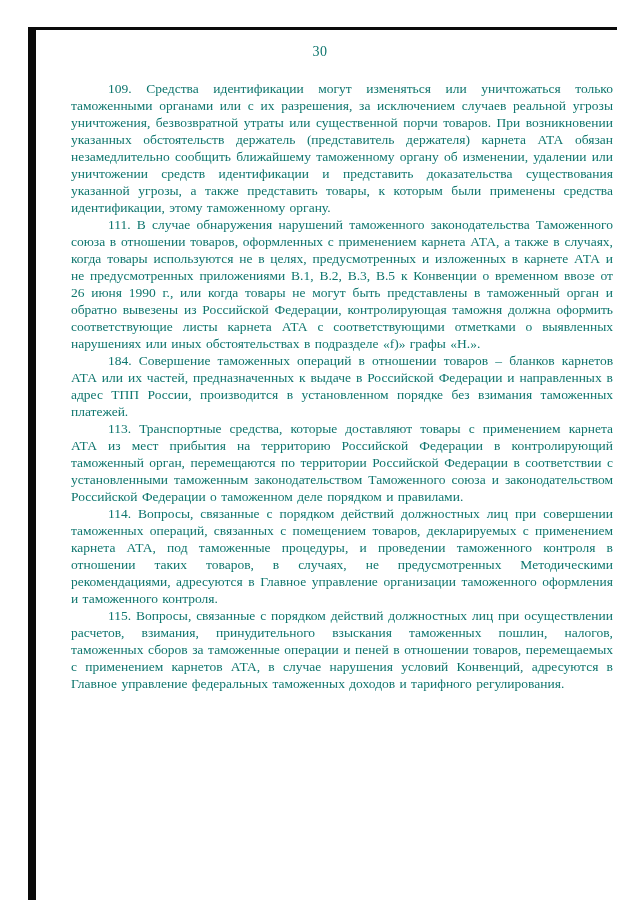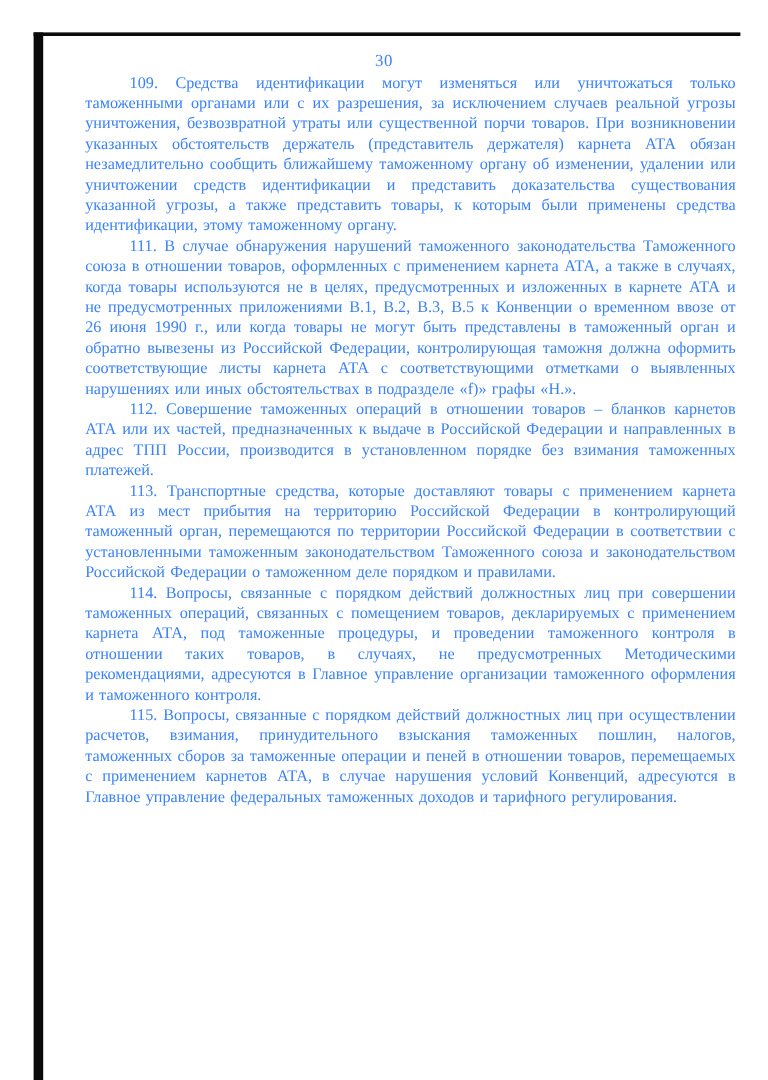--- a/index.html
+++ b/index.html
@@ -7,21 +7,21 @@
     padding: 0;
     background: #ffffff;
   }
   .page {
     position: relative;
     width: 640px;
     height: 900px;
     background: #ffffff;
     overflow: hidden;
     font-family: "Liberation Serif", "DejaVu Serif", serif;
-    color: #3b82f6;
+    color: #0f766e;
   }
   
   .scan-edge-left {
     position: absolute;
     left: 28px;
     top: 27px;
     width: 8px;
     height: 873px;
     background: #0a0a0a;
   }
@@ -37,21 +37,21 @@
     position: absolute;
     top: 44px;
     left: 0;
     width: 640px;
     text-align: center;
     font-size: 14px;
     letter-spacing: 0.5px;
   }
   .body-text {
     position: absolute;
-    top: 60px;
+    top: 80px;
     left: 71px;
     width: 542px;
     font-size: 13.5px;
     line-height: 17px;
     text-align: justify;
   }
   .body-text p {
     margin: 0;
     padding: 0;
     text-indent: 37px;
@@ -63,18 +63,18 @@
 
 <div class="page">
   <div class="scan-edge-left"></div>
   <div class="scan-edge-top"></div>
 
   <div class="page-number">30</div>
 
   <div class="body-text">
     <p>109. Средства идентификации могут изменяться или уничтожаться только таможенными органами или с их разрешения, за исключением случаев реальной угрозы уничтожения, безвозвратной утраты или существенной порчи товаров. При возникновении указанных обстоятельств держатель (представитель держателя) карнета АТА обязан незамедлительно сообщить ближайшему таможенному органу об изменении, удалении или уничтожении средств идентификации и представить доказательства существования указанной угрозы, а также представить товары, к которым были применены средства идентификации, этому таможенному органу.</p>
     <p>111. В случае обнаружения нарушений таможенного законодательства Таможенного союза в отношении товаров, оформленных с применением карнета АТА, а также в случаях, когда товары используются не в целях, предусмотренных и изложенных в карнете АТА и не предусмотренных приложениями В.1, В.2, В.3, В.5 к Конвенции о временном ввозе от 26 июня 1990 г., или когда товары не могут быть представлены в таможенный орган и обратно вывезены из Российской Федерации, контролирующая таможня должна оформить соответствующие листы карнета АТА с соответствующими отметками о выявленных нарушениях или иных обстоятельствах в подразделе «f)» графы «Н.».</p>
-    <p>112. Совершение таможенных операций в отношении товаров – бланков карнетов АТА или их частей, предназначенных к выдаче в Российской Федерации и направленных в адрес ТПП России, производится в установленном порядке без взимания таможенных платежей.</p>
+    <p>184. Совершение таможенных операций в отношении товаров – бланков карнетов АТА или их частей, предназначенных к выдаче в Российской Федерации и направленных в адрес ТПП России, производится в установленном порядке без взимания таможенных платежей.</p>
     <p>113. Транспортные средства, которые доставляют товары с применением карнета АТА из мест прибытия на территорию Российской Федерации в контролирующий таможенный орган, перемещаются по территории Российской Федерации в соответствии с установленными таможенным законодательством Таможенного союза и законодательством Российской Федерации о таможенном деле порядком и правилами.</p>
     <p>114. Вопросы, связанные с порядком действий должностных лиц при совершении таможенных операций, связанных с помещением товаров, декларируемых с применением карнета АТА, под таможенные процедуры, и проведении таможенного контроля в отношении таких товаров, в случаях, не предусмотренных Методическими рекомендациями, адресуются в Главное управление организации таможенного оформления и таможенного контроля.</p>
     <p>115. Вопросы, связанные с порядком действий должностных лиц при осуществлении расчетов, взимания, принудительного взыскания таможенных пошлин, налогов, таможенных сборов за таможенные операции и пеней в отношении товаров, перемещаемых с применением карнетов АТА, в случае нарушения условий Конвенций, адресуются в Главное управление федеральных таможенных доходов и тарифного регулирования.</p>
   </div>
 </div>
 
 </body></html>

